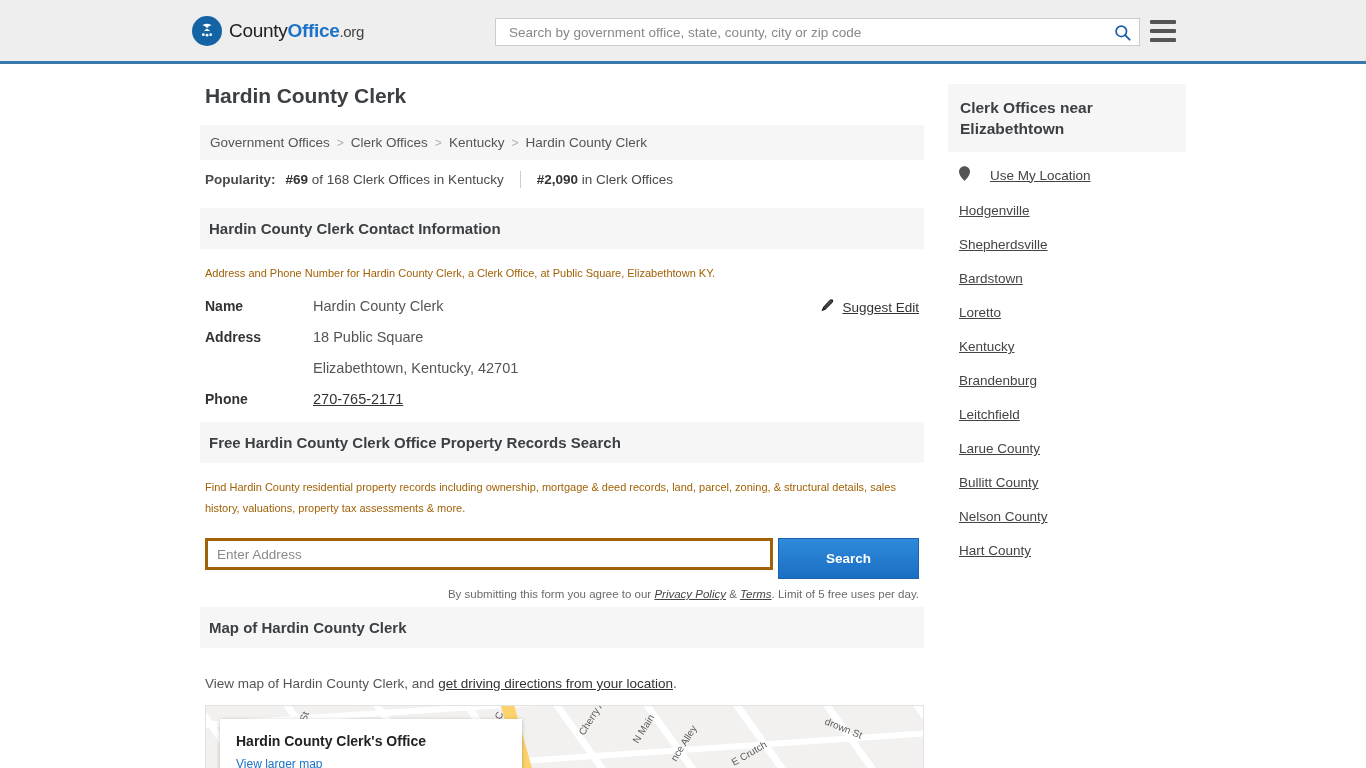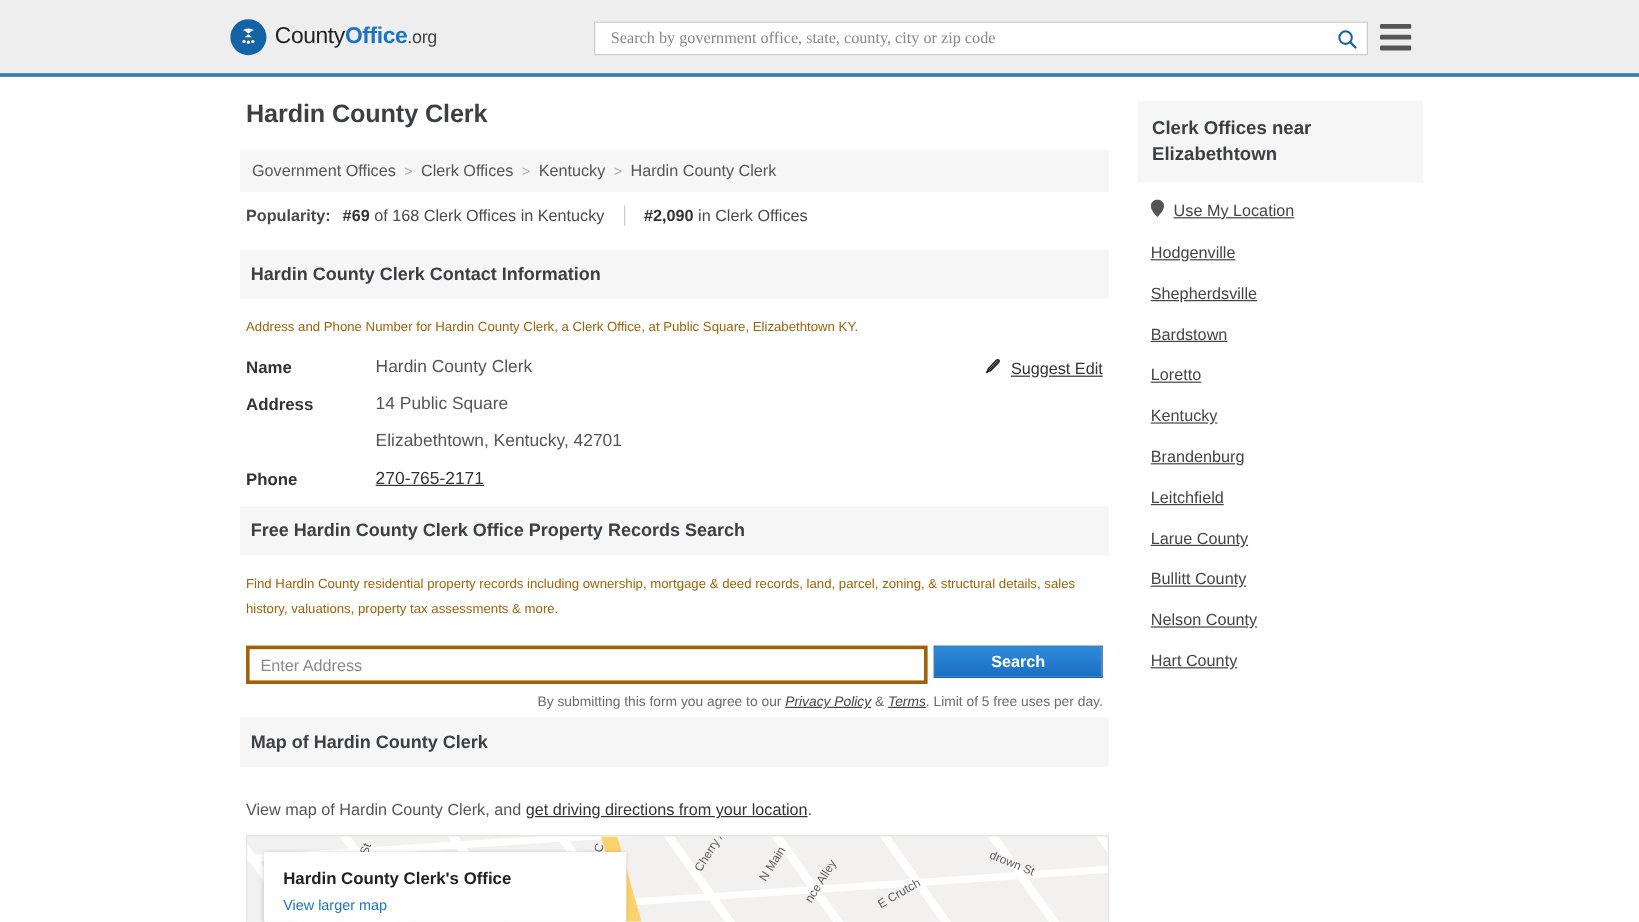--- a/index.html
+++ b/index.html
@@ -56,21 +56,21 @@
     border: 1px solid #cccccc;
     display: flex;
     align-items: center;
   }
   .search-input {
     border: 0;
     outline: none;
     flex: 1;
     height: 100%;
     padding: 0 13px;
-    font-family: Liberation Serif, serif;
+    font-family: Liberation Sans, sans-serif;
     font-size: 13.5px;
     color: #333333;
     background: transparent;
   }
   .search-input::placeholder { color: #888888; }
   .search-btn-icon {
     width: 34px; height: 100%;
     display: flex; align-items: center; justify-content: center;
     background: transparent; border: 0; cursor: pointer;
   }
@@ -222,21 +222,21 @@
     border: 3px solid #a16207;
     padding: 0 9px;
     font-family: "Liberation Sans", sans-serif;
     font-size: 13.5px;
     color: #333333;
     outline: none;
   }
   .addr-input::placeholder { color: #8a8a8a; }
   .addr-submit {
     width: 142px;
-    height: 27px;
+    height: 41px;
     border: 1px solid #1c63ad;
     background: linear-gradient(#2f8ada, #1a6fc4);
     color: #ffffff;
     font-family: "Liberation Sans", sans-serif;
     font-size: 13.5px;
     font-weight: bold;
     cursor: pointer;
   }
   .legal {
     text-align: right;
@@ -291,21 +291,21 @@
     padding: 13px 12px;
     font-size: 15.5px;
     font-weight: bold;
     color: #3c4043;
     line-height: 21px;
   }
   .side-list { padding: 14px 0 0 11px; }
   .side-item {
     display: flex;
     align-items: center;
-    gap: 8px;
+    gap: 20px;
     margin-bottom: 19px;
     font-size: 13.5px;
   }
   .side-item a {
     color: #444444;
     text-decoration: underline;
   }
 </style>
 </head>
 <body>
@@ -388,21 +388,21 @@
             <a href="#">Suggest Edit</a>
           </div>
 
           <div class="contact-row">
             <div class="contact-key">Name</div>
             <div class="contact-val">Hardin County Clerk</div>
           </div>
 
           <div class="contact-row">
             <div class="contact-key">Address</div>
-            <div class="contact-val">14 Public Square</div>
+            <div class="contact-val">18 Public Square</div>
           </div>
 
           <div class="contact-row">
             <div class="contact-key"></div>
             <div class="contact-val">Elizabethtown, Kentucky, 42701</div>
           </div>
 
           <div class="contact-row">
             <div class="contact-key">Phone</div>
             <div class="contact-val">

